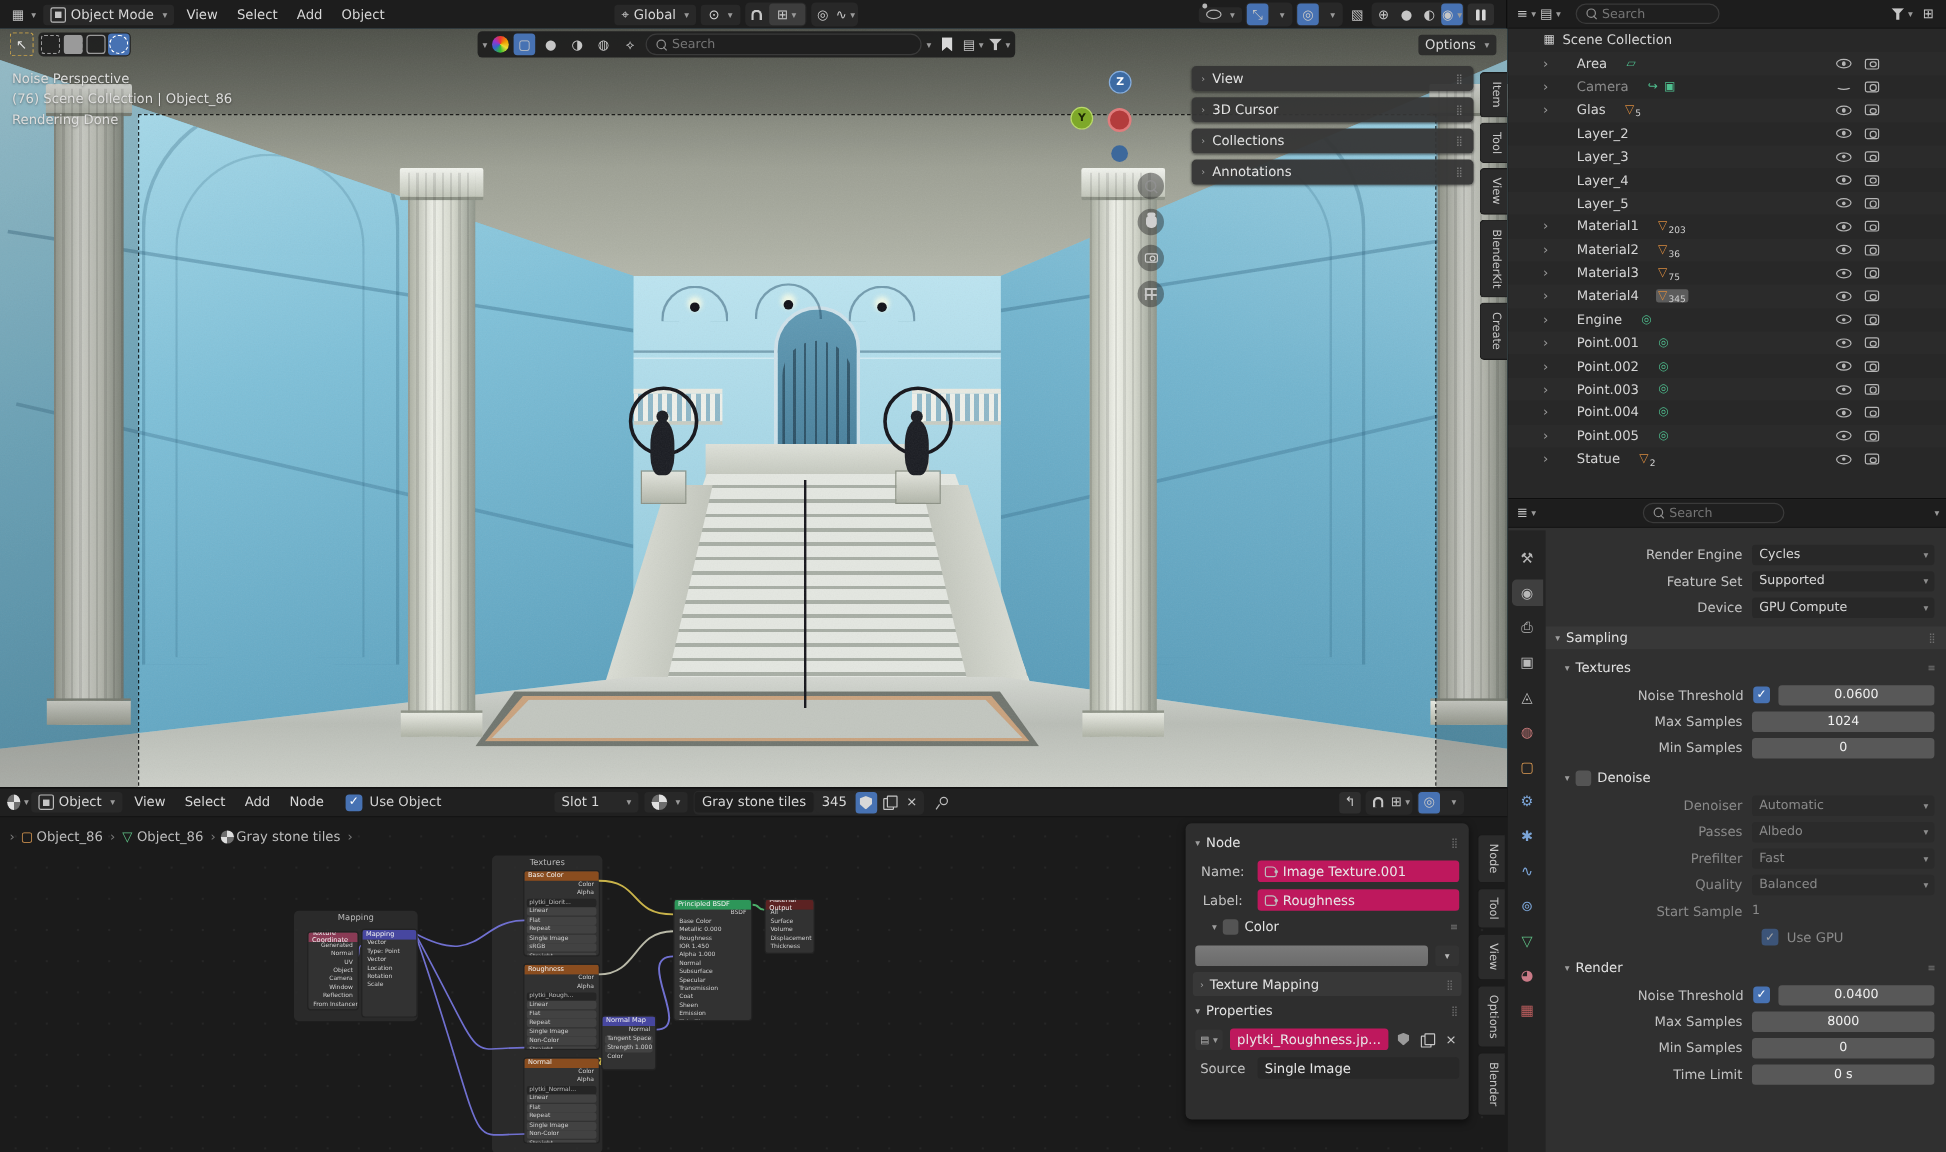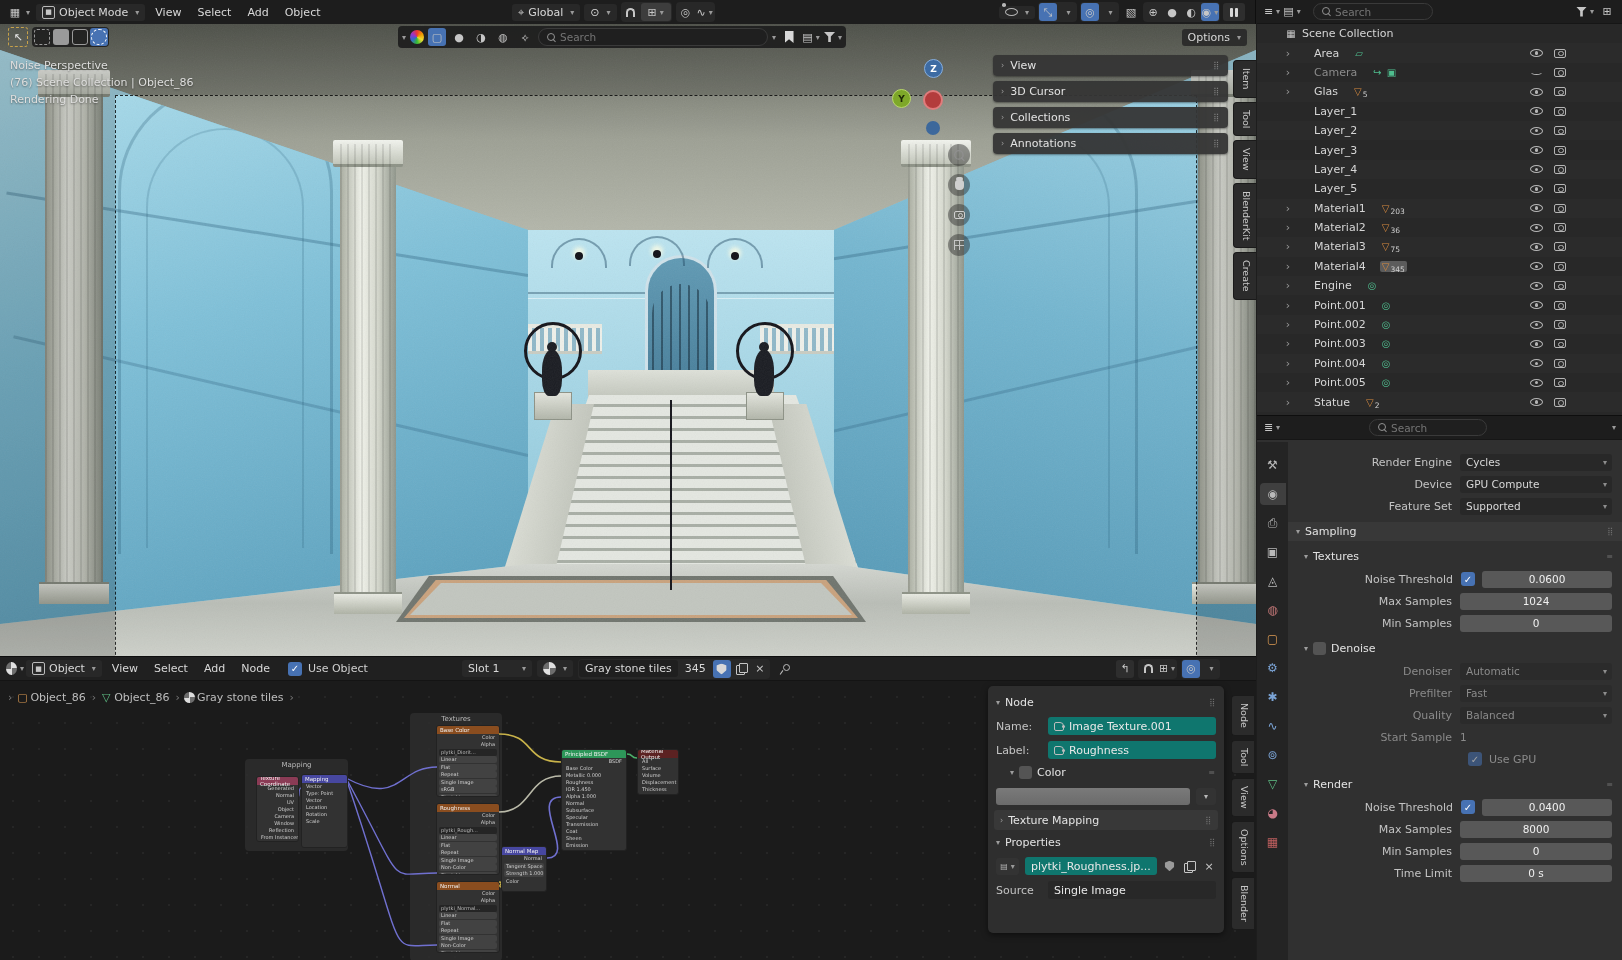--- a/index.html
+++ b/index.html
@@ -129,22 +129,22 @@
 .nrow.out{text-align:right}
 .nrow.bar{background:#424242;border-radius:2px;margin:.5px 2px;padding:0 2px}
 .nimg{background:#252525;border-radius:2px;margin:.5px 2px;padding:0 2px;height:7px;line-height:7px;color:#bbb;white-space:nowrap;overflow:hidden}
 #wires{position:absolute;inset:0;z-index:2;pointer-events:none}
 
 #npanel{position:absolute;left:988px;top:29px;width:236px;height:247px;background:#2e2e2e;border-radius:5px;z-index:12;box-shadow:0 2px 6px rgba(0,0,0,.5);overflow:hidden;padding:4px 8px}
 .npbar{display:flex;align-items:center;height:20px;gap:5px;color:#e3e3e3;margin-top:2px}
 .npbar.boxed{background:#383838;border-radius:3px;padding:0 6px;margin:4px -2px 0 -2px}
 .npbar .grip{margin-left:auto;color:#6e6e6e;font-size:8px}
 .nprow{display:flex;align-items:center;height:20px;margin-top:4px;gap:6px}
-.nplabel{width:46px;text-align:left;color:#c3c3c3}
-.npfield{flex:1;height:18px;background:#0f766e;border-radius:3px;display:flex;align-items:center;gap:5px;padding:0 6px;color:#e8e8e8}
+.nplabel{width:46px;text-align:center;color:#c3c3c3}
+.npfield{flex:1;height:18px;background:#be185d;border-radius:3px;display:flex;align-items:center;gap:5px;padding:0 6px;color:#e8e8e8}
 .nodeic{width:10px;height:9px;border:1.2px solid #bdbdbd;border-radius:2px 4px 2px 2px;position:relative}
 .nodeic::after{content:"";position:absolute;right:-2px;top:2px;width:3px;height:3px;background:#bdbdbd;border-radius:50%}
 .colorbar{height:17px;background:linear-gradient(#7a7a7a,#6b6b6b);border-radius:3px;flex:1}
 .sqbtn{width:20px;height:17px;background:#333;border-radius:3px;display:flex;align-items:center;justify-content:center;color:#b9b9b9;font-size:8px}
 .shield{width:13px;height:14px;background:#d8d8d8;clip-path:polygon(50% 0,100% 18%,100% 58%,50% 100%,0 58%,0 18%)}
 .copyic{position:relative;width:10px;height:11px}
 .copyic::before{content:"";position:absolute;left:0;top:2px;width:7px;height:8px;border:1.2px solid #c6c6c6;border-radius:1px}
 .copyic::after{content:"";position:absolute;left:3px;top:0;width:7px;height:8px;border:1.2px solid #c6c6c6;border-radius:1px;background:#2e2e2e}
 .pinic{position:relative;width:12px;height:12px}
 .pinic::before{content:"";position:absolute;left:5px;top:1px;width:5px;height:5px;border:1.4px solid #bdbdbd;border-radius:50%}
@@ -452,30 +452,20 @@
           <span class="oexp">›</span>
           <span class="oico oi-empty"></span>
           <span class="oname">Glas</span>
           <span class="obadge ob-mesh">
             <span class="bnum">5</span>
           </span>
           <span class="eye"></span>
           <span class="camic"></span>
         </div>
 
-        <div class="orow" style="padding-left:24px">
-          <span class="oexp"></span>
-          <span class="oico oi-empty"></span>
-          <span class="oname">Layer_1</span>
-          <span class="obadge">
-            <span class="bnum"></span>
-          </span>
-          <span class="eye"></span>
-          <span class="camic"></span>
-        </div>
 
         <div class="orow" style="padding-left:24px">
           <span class="oexp"></span>
           <span class="oico oi-empty"></span>
           <span class="oname">Layer_2</span>
           <span class="obadge">
             <span class="bnum"></span>
           </span>
           <span class="eye"></span>
           <span class="camic"></span>
@@ -693,27 +683,27 @@
       </div>
     <div id="pbody">
       <div>
 
           <div class="prow">
             <span class="plabel">Render Engine</span>
             <span class="pfield dd">Cycles</span>
           </div>
 
           <div class="prow">
+            <span class="plabel">Feature Set</span>
+            <span class="pfield dd">Supported</span>
+          </div>
+
+          <div class="prow">
             <span class="plabel">Device</span>
             <span class="pfield dd">GPU Compute</span>
-          </div>
-
-          <div class="prow">
-            <span class="plabel">Feature Set</span>
-            <span class="pfield dd">Supported</span>
           </div>
         </div>
       <div class="phead">
           <span class="tri">▾</span>
           <span>Sampling</span>
           <span class="grip">⣿</span>
         </div>
       <div class="phead sub">
           <span class="tri">▾</span>
           <span>Textures</span>
@@ -744,20 +734,24 @@
           <span class="chkoff"></span>
           <span>Denoise</span>
         </div>
       <div class="dimgroup">
 
           <div class="prow">
             <span class="plabel">Denoiser</span>
             <span class="pfield dd">Automatic</span>
           </div>
 
+          <div class="prow">
+            <span class="plabel">Passes</span>
+            <span class="pfield dd">Albedo</span>
+          </div>
 
           <div class="prow">
             <span class="plabel">Prefilter</span>
             <span class="pfield dd">Fast</span>
           </div>
 
           <div class="prow">
             <span class="plabel">Quality</span>
             <span class="pfield dd">Balanced</span>
           </div>

